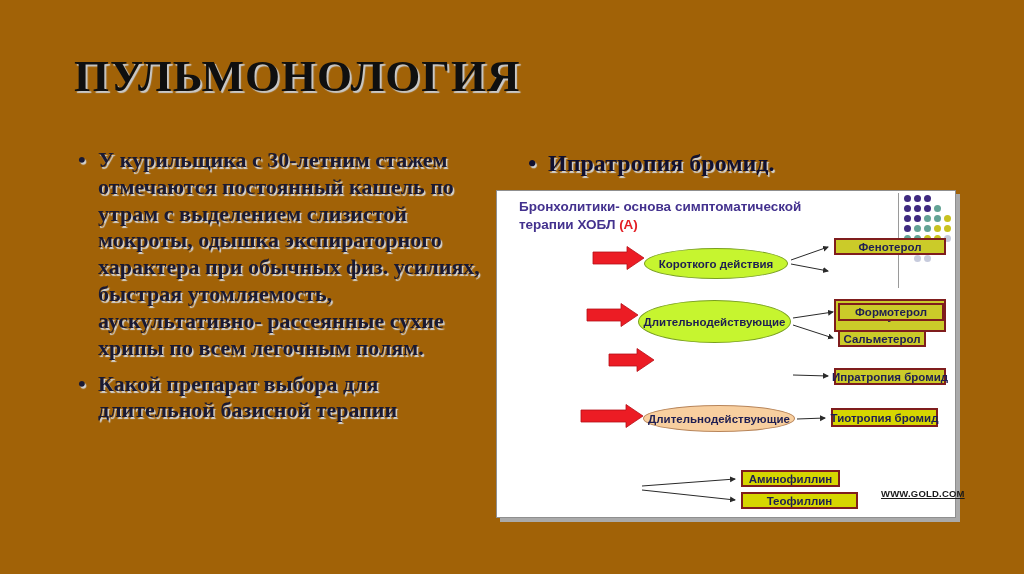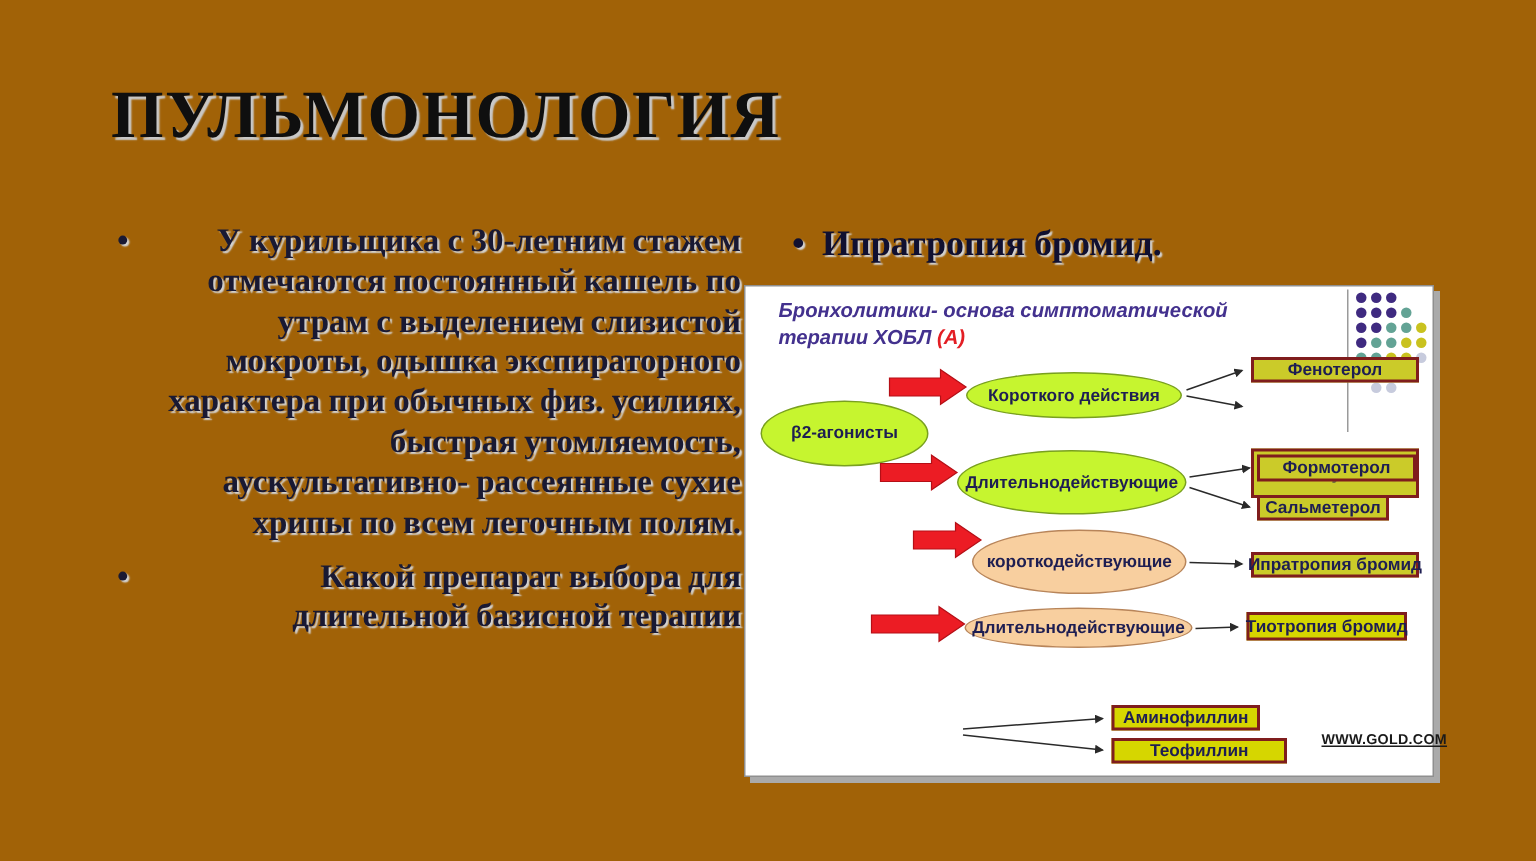--- a/index.html
+++ b/index.html
@@ -13,40 +13,39 @@
     position:absolute; left:74px; top:50px;
     font-size:45px; font-weight:bold; letter-spacing:1px; color:#0f0f0f;
     text-shadow:2px 2px 1px #c9c9c9;
   }
   
   .bullets { position:absolute; left:76px; top:147px; width:418px; list-style:none; }
   .bullets li {
     position:relative; padding-left:22px; margin-bottom:9px;
     font-size:22px; font-weight:bold; line-height:1.22; color:#191933;
     text-shadow:1.5px 1.5px 1px #d4d4d4;
-    text-align:right;
   }
   .bullets li::before { content:"•"; position:absolute; left:2px; top:0; }
   
   .answer {
     position:absolute; left:526px; top:150px; width:430px;
     padding-left:22px; font-size:24px; font-weight:bold; color:#101030;
     text-shadow:1.5px 1.5px 1px #d4d4d4;
   }
   .answer::before { content:"•"; position:absolute; left:2px; top:0; }
   
   .panel {
     position:absolute; left:496px; top:190px; width:460px; height:328px;
     background:#ffffff; border:1px solid #8f8f8f;
     box-shadow:4px 4px 0 0 #aaaaaa;
     font-family:"Liberation Sans","DejaVu Sans",sans-serif;
   }
   .panel-header {
     position:absolute; left:22px; top:7px; width:340px;
-    font-size:13.5px; font-weight:bold; font-style:italic;
+    font-size:13.5px; font-weight:bold; 
     color:#43318e; line-height:1.3;
   }
   .panel-header .grade { color:#e31e24; }
   .vline { position:absolute; left:401px; top:2px; width:1px; height:95px; background:#9a9a9a; }
   .dot-grid { position:absolute; left:407px; top:4px; display:grid; grid-template-columns:repeat(5,7px); gap:3px; z-index:1; }
   .dot { width:7px; height:7px; border-radius:50%; }
   
   .ellipse {
     position:absolute; border-radius:50%; display:flex; align-items:center; justify-content:center;
     font-size:11.5px; font-weight:bold; color:#1e1e52; white-space:nowrap; z-index:2; text-align:center;
@@ -136,24 +135,22 @@
         <span class="dot" style="background: rgb(201, 194, 31);"></span>
         <span class="dot" style="background: rgb(199, 203, 221);"></span>
         <span class="dot" style="visibility: hidden;"></span>
         <span class="dot" style="visibility: hidden;"></span>
         <span class="dot" style="background: rgb(199, 203, 221);"></span>
         <span class="dot" style="background: rgb(199, 203, 221);"></span>
         <span class="dot" style="visibility: hidden;"></span>
         <span class="dot" style="visibility: hidden;"></span>
       </div>
 
-    <div class="ellipse green e-b2">β2-агонисты</div>
     <div class="ellipse green e-short-g">Короткого действия</div>
     <div class="ellipse green e-long-g">Длительнодействующие</div>
-    <div class="ellipse peach e-short-p">короткодействующие</div>
     <div class="ellipse peach e-long-p">Длительнодействующие</div>
 
     <div class="dbox olive b-fenoterol">Фенотерол</div>
     <div class="dbox olive b-salbutamol">Сальбутамол</div>
     <div class="dbox olive b-formoterol">Формотерол</div>
     <div class="dbox olive b-salmeterol">Сальметерол</div>
     <div class="dbox olive b-ipratropiya">Ипратропия бромид</div>
     <div class="dbox yellow b-tiotropiya">Тиотропия бромид</div>
     <div class="dbox yellow b-aminofillin">Аминофиллин</div>
     <div class="dbox yellow b-teofillin">Теофиллин</div>

